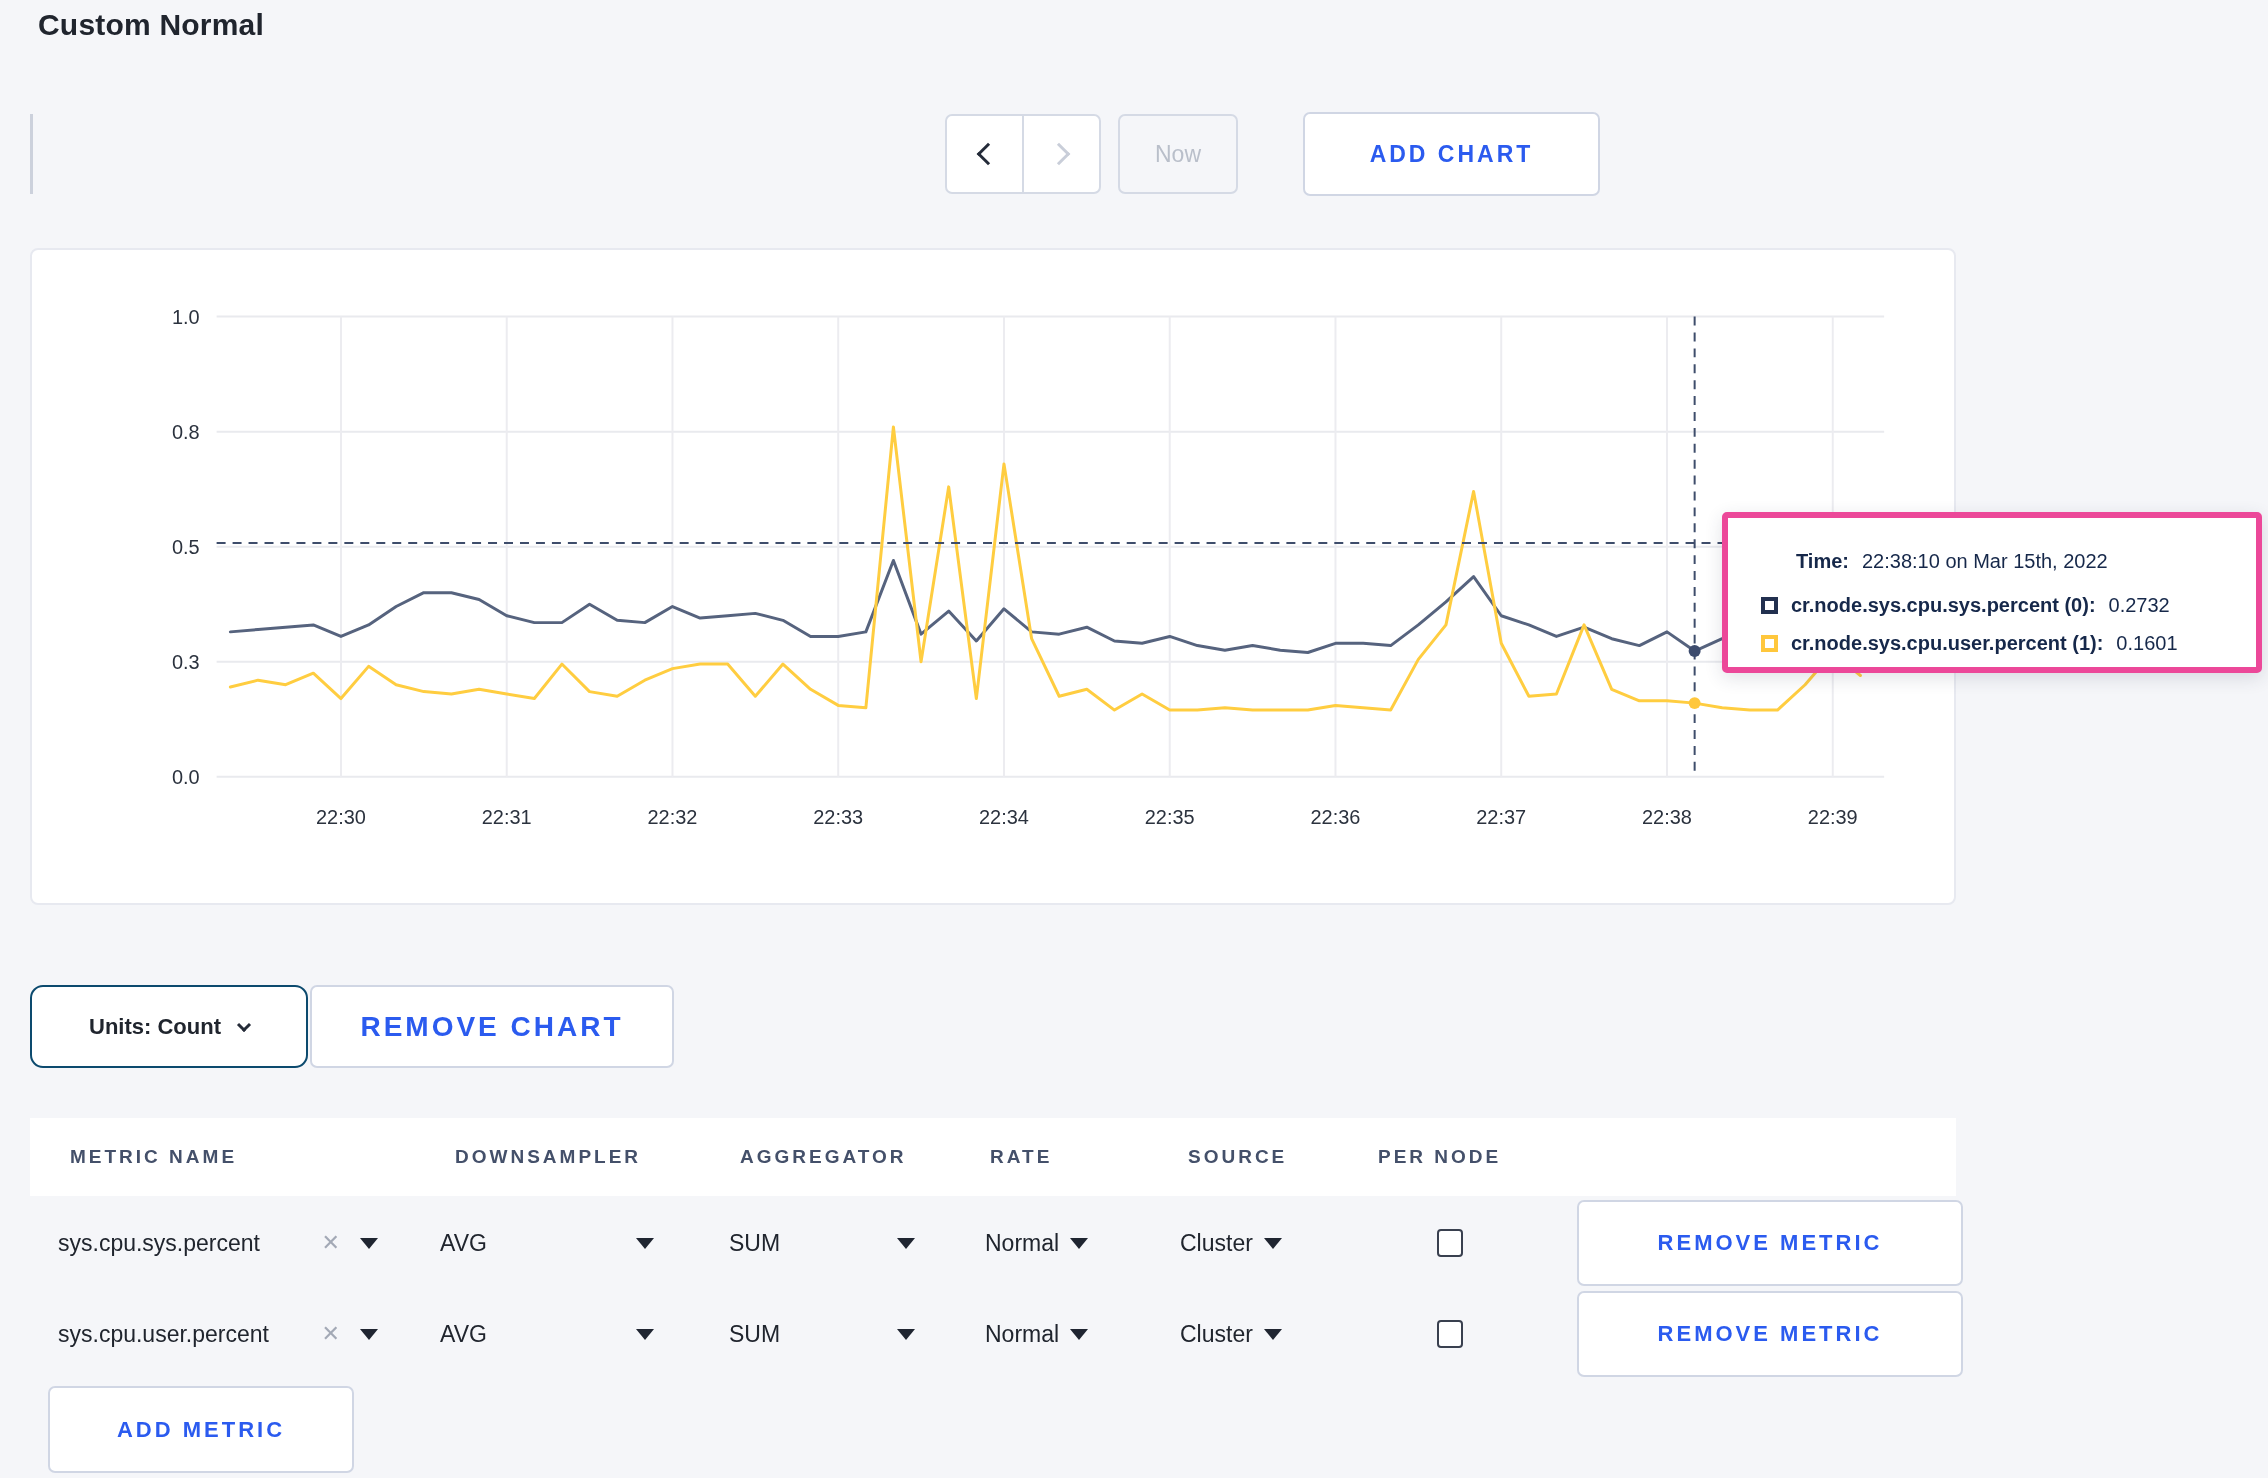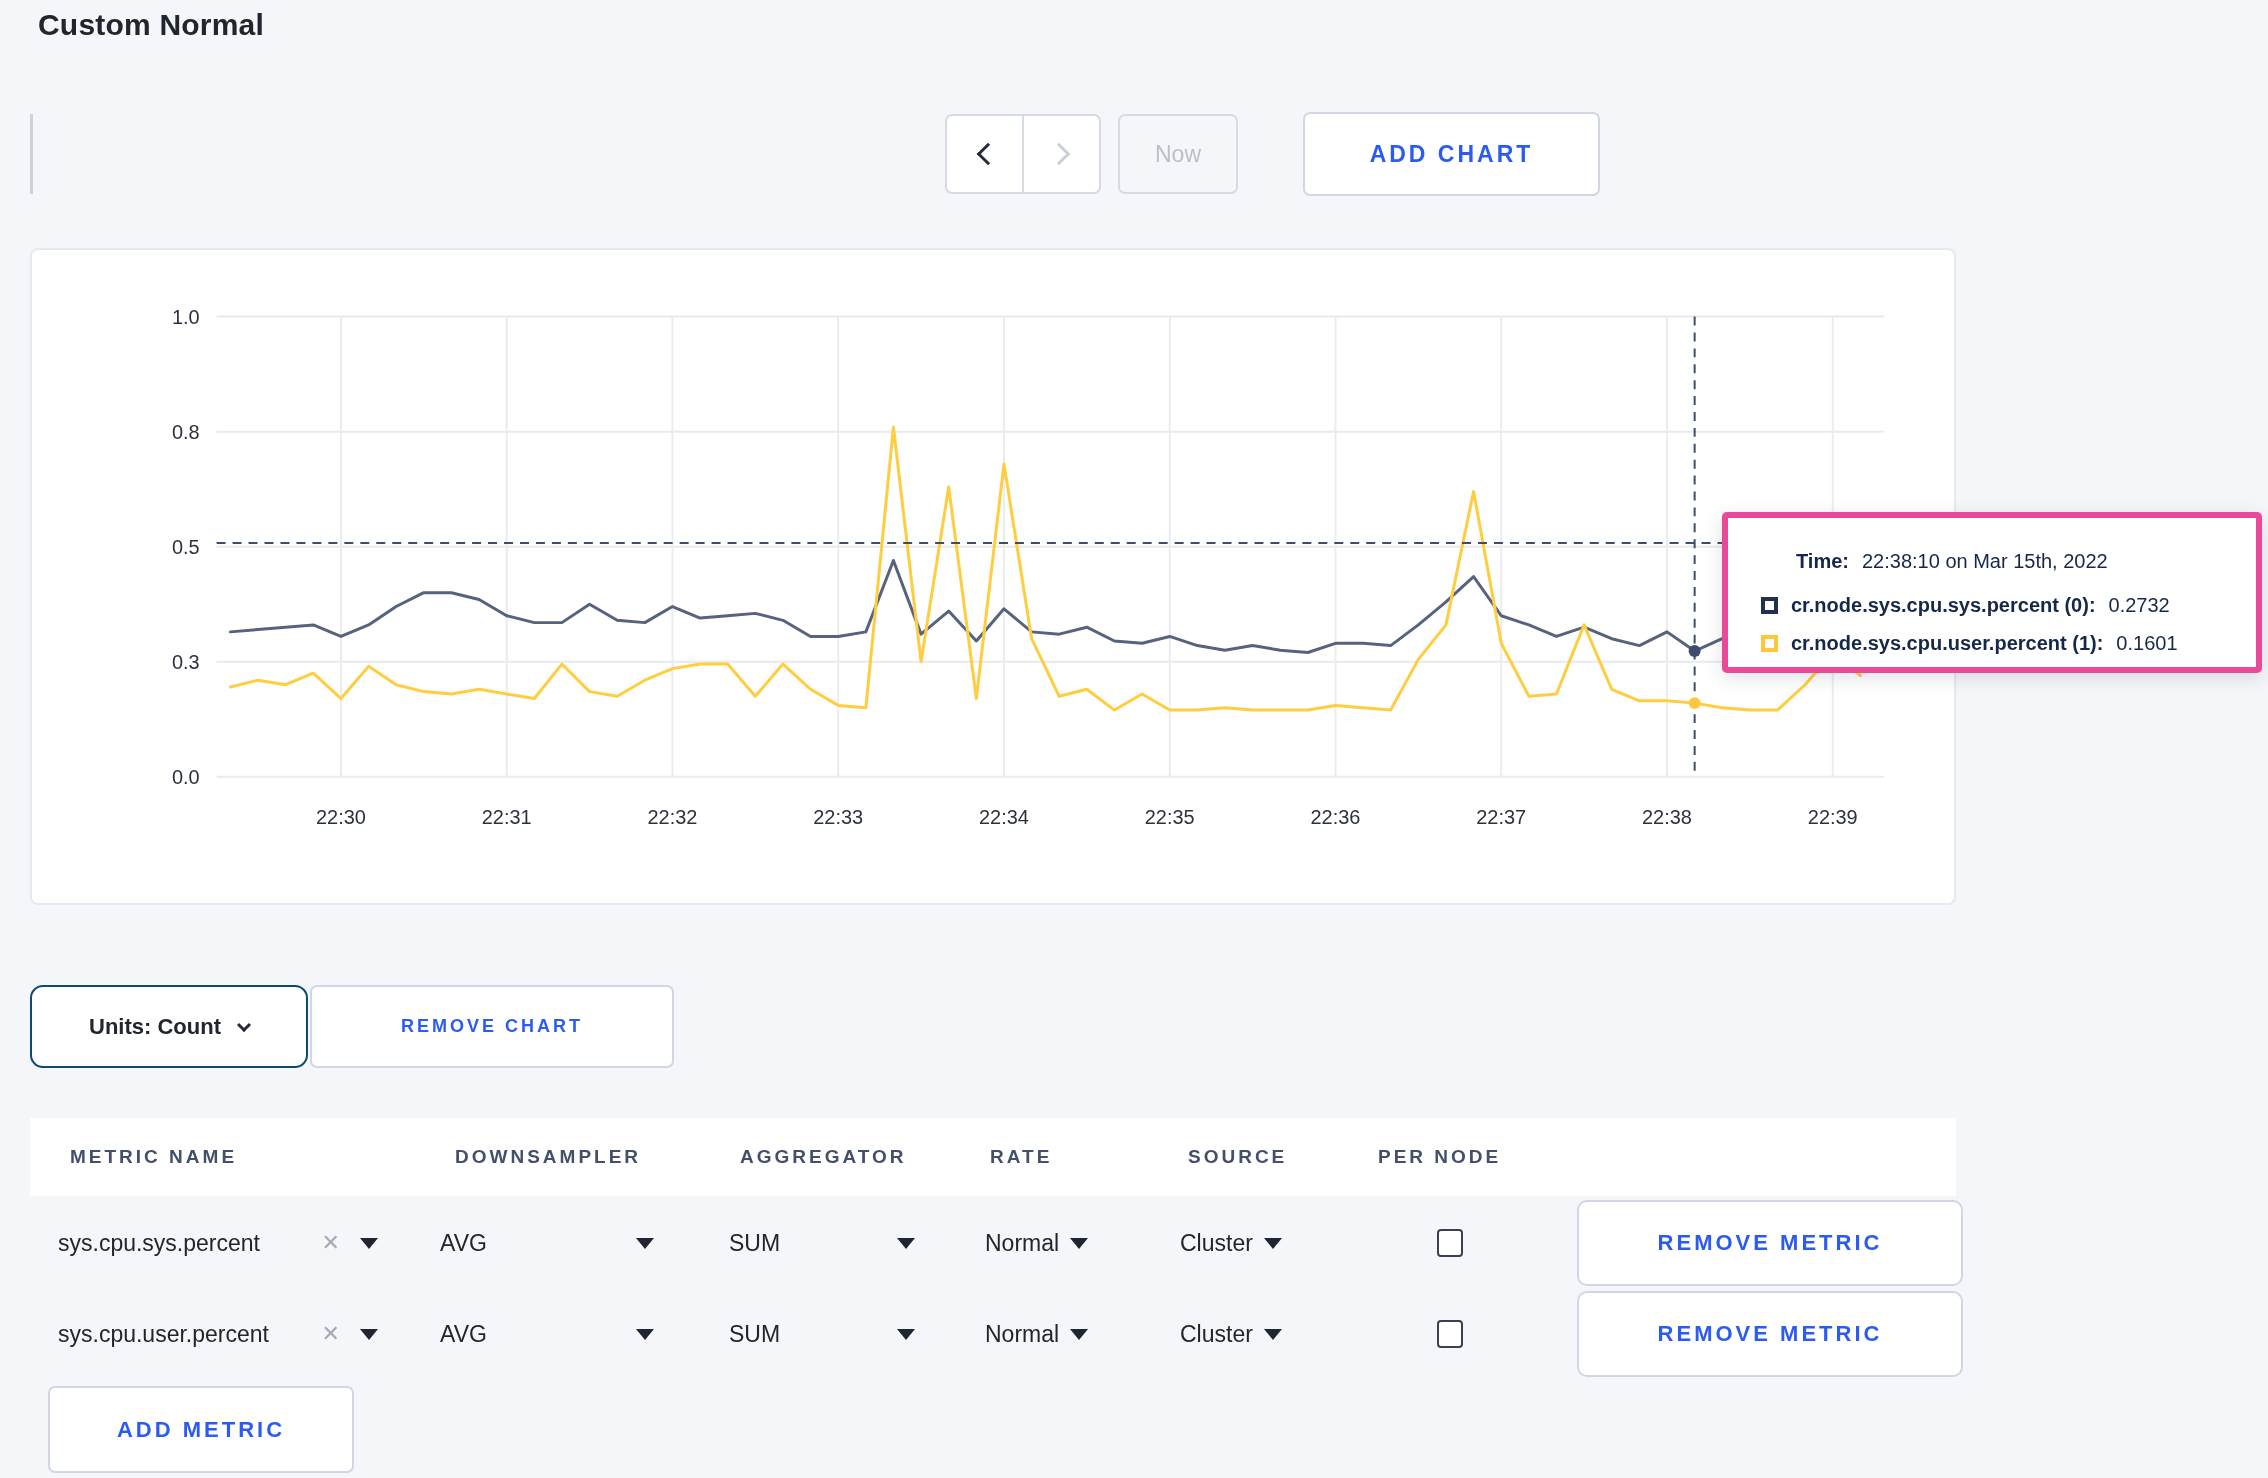--- a/index.html
+++ b/index.html
@@ -45,41 +45,41 @@
   .tt-row.first { padding-left:35px; margin-bottom:6px; }
   .tt-label { font-weight:700; }
   .tt-value { margin-left:13px; }
   .tt-swatch { width:17px; height:17px; border:4px solid #22304f; margin-right:13px; flex:0 0 auto; }
 
   
   .units-btn { position:absolute; left:30px; top:985px; width:278px; height:83px; background:#fff;
     border:2px solid #0c4a6e; border-radius:13px; display:flex; align-items:center; justify-content:center; gap:18px; cursor:pointer; }
   .units-btn span.lbl { font-size:22px; font-weight:700; color:#20252e; }
   .units-btn .chev-down { width:10px; height:10px; margin-top:-4px; }
-  .remove-chart-btn { position:absolute; left:310px; top:985px; width:364px; height:83px; font-size:18px; }
+  .remove-chart-btn { position:absolute; left:310px; top:985px; width:364px; height:83px; font-size:28px; }
 
   
   .mt-head { position:absolute; left:30px; top:1118px; width:1926px; height:78px; background:#fff; }
   .mt-head span { position:absolute; top:50%; transform:translateY(-50%); font-size:19px; font-weight:700;
     letter-spacing:3px; color:#44506a; }
   .h-metric { left:40px; } .h-ds { left:425px; } .h-agg { left:710px; }
   .h-rate { left:960px; } .h-src { left:1158px; } .h-node { left:1348px; }
 
   .mrow { position:absolute; left:30px; width:1926px; height:86px; }
   .mrow .cell { position:absolute; top:0; height:86px; display:flex; align-items:center; font-size:23px; color:#20252e; cursor:pointer; }
   .caret { width:0; height:0; border-left:9px solid transparent; border-right:9px solid transparent; border-top:11px solid #1f2531; }
   .x-icon { color:#a3a9b6; font-size:22px; }
   .c-metric { left:28px; width:320px; } .c-metric .x-icon { margin-left:auto; } .c-metric .caret { margin-left:20px; }
   .c-ds  { left:410px; width:214px; } .c-ds .caret, .c-agg .caret { margin-left:auto; }
   .c-agg { left:699px; width:186px; }
   .c-rate { left:955px; gap:11px; }
   .c-src  { left:1150px; gap:11px; }
   .c-node { left:1407px; }
   .c-node input { appearance:none; -webkit-appearance:none; width:26px; height:28px; border:2px solid #39404f; border-radius:4px; background:#fff; cursor:pointer; }
-  .row-btn { position:absolute; left:1547px; width:386px; height:86px; font-size:22px;border-radius:10px; }
+  .row-btn { position:absolute; left:1547px; width:386px; height:86px; font-size:22px; }
   .add-metric-btn { position:absolute; left:48px; top:1386px; width:306px; height:87px; font-size:22px; }
 </style>
 </head>
 <body>
 
 <div class="page">
 
   <h1 class="page-title">Custom Normal</h1>
 
   <div class="toolbar-divider"></div>

